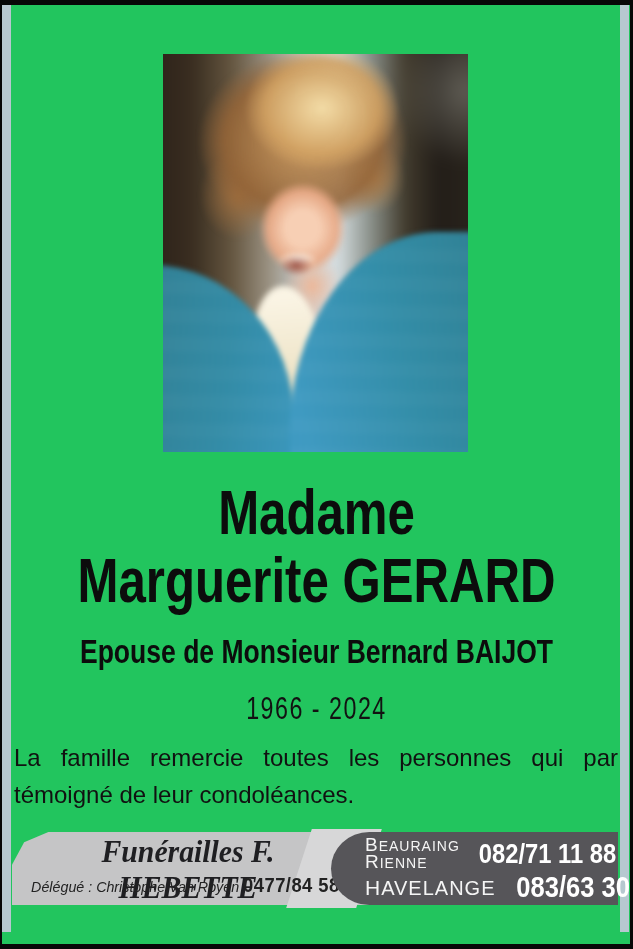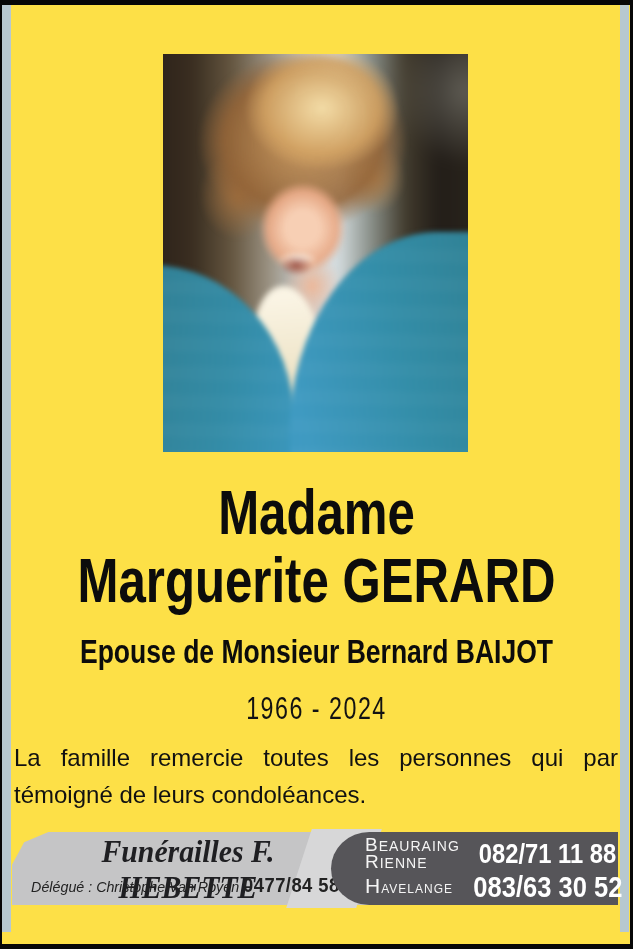--- a/index.html
+++ b/index.html
@@ -1,19 +1,19 @@
 <!DOCTYPE html>
 <html><head>
 <meta charset="utf-8">
 <style>
   * { margin:0; padding:0; box-sizing:border-box; }
   html,body { width:633px; height:949px; background:#ffffff; }
   body { font-family:"Liberation Sans", sans-serif; position:relative; overflow:hidden; }
 
-  .page { position:absolute; inset:0; background:#fde047; }
+  .page { position:absolute; inset:0; background:#22c55e; }
 
   
   .frame-top    { position:absolute; left:0; top:0; width:633px; height:5px; background:#070707; }
   .frame-bottom { position:absolute; left:0; top:944px; width:633px; height:5px; background:#070707; }
   .frame-left   { position:absolute; left:0; top:0; width:2px; height:949px; background:#070707; }
   .frame-right  { position:absolute; left:630px; top:0; width:3px; height:949px; background:#070707; }
   .strip { position:absolute; top:5px; height:927px; width:9px; background:#b7c8d0; }
   .strip.left  { left:2px; }
   .strip.right { left:620px; }
 
@@ -79,21 +79,21 @@
     white-space:nowrap; }
   .delegate .phone-bold { font-style:normal; font-weight:bold; font-size:20px; letter-spacing:.5px; }
 
   .panel-dark { position:absolute; right:0; top:0; width:287px; height:73px; background:#565559;
     border-radius:42px 0 0 42px / 40px 0 0 40px;
     padding:5px 8px 6px 34px; display:flex; flex-direction:column; }
   .loc-row { display:flex; align-items:center; }
   .towns { display:flex; flex-direction:column; }
   .town { color:#f5f5f5; text-transform:uppercase; font-size:14px; line-height:15px; letter-spacing:1px; }
   .town::first-letter { font-size:19px; }
-  .town.big { font-size:12px; line-height:18px; }
+  .town.big { font-size:20px; line-height:18px; }
   .town.big::first-letter { font-size:21px; }
   .loc-phone { margin-left:auto; color:#ffffff; font-weight:bold; font-size:27px;
     transform:scaleX(0.88); transform-origin:right center; white-space:nowrap; }
   .loc-phone.big { font-size:29px; }
 </style>
 </head>
 <body>
 
 <div class="page">
 
@@ -113,21 +113,21 @@
     </div>
   </div>
 
   <div id="title1" class="t-center title-line condense78">Madame</div>
   <div id="title2" class="t-center title-line condense78">Marguerite GERARD</div>
   <div id="subtitle" class="t-center condense78">Epouse de Monsieur Bernard BAIJOT</div>
   <div id="years" class="t-center condense75">1966 - 2024</div>
 
   <div class="message">
     <div class="msg-line">La famille remercie toutes les personnes qui par</div>
-    <div class="msg-line last">témoigné de leurs condoléances.</div>
+    <div class="msg-line last">témoigné de leur condoléances.</div>
   </div>
 
   <div id="reference">066667</div>
 
   <div class="banner">
     <div class="panel-light"></div>
     <div class="swoosh"></div>
     <div class="fh-name">Funérailles F. HEBETTE</div>
     <div class="delegate">
       <span>Délégué : Christophe Van Royen</span>

